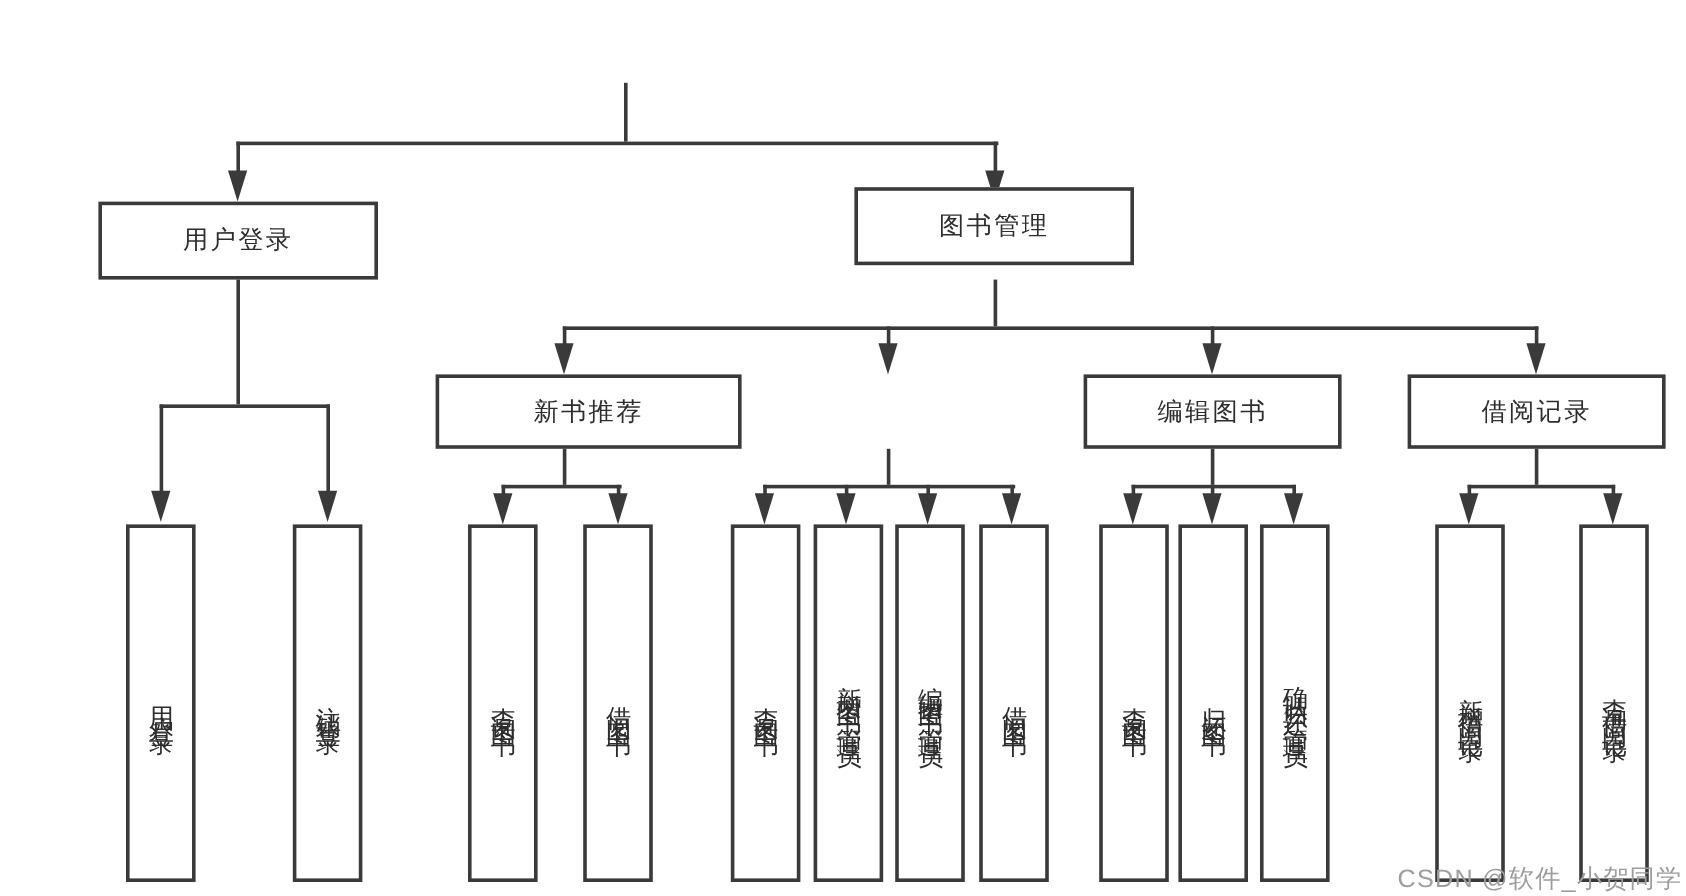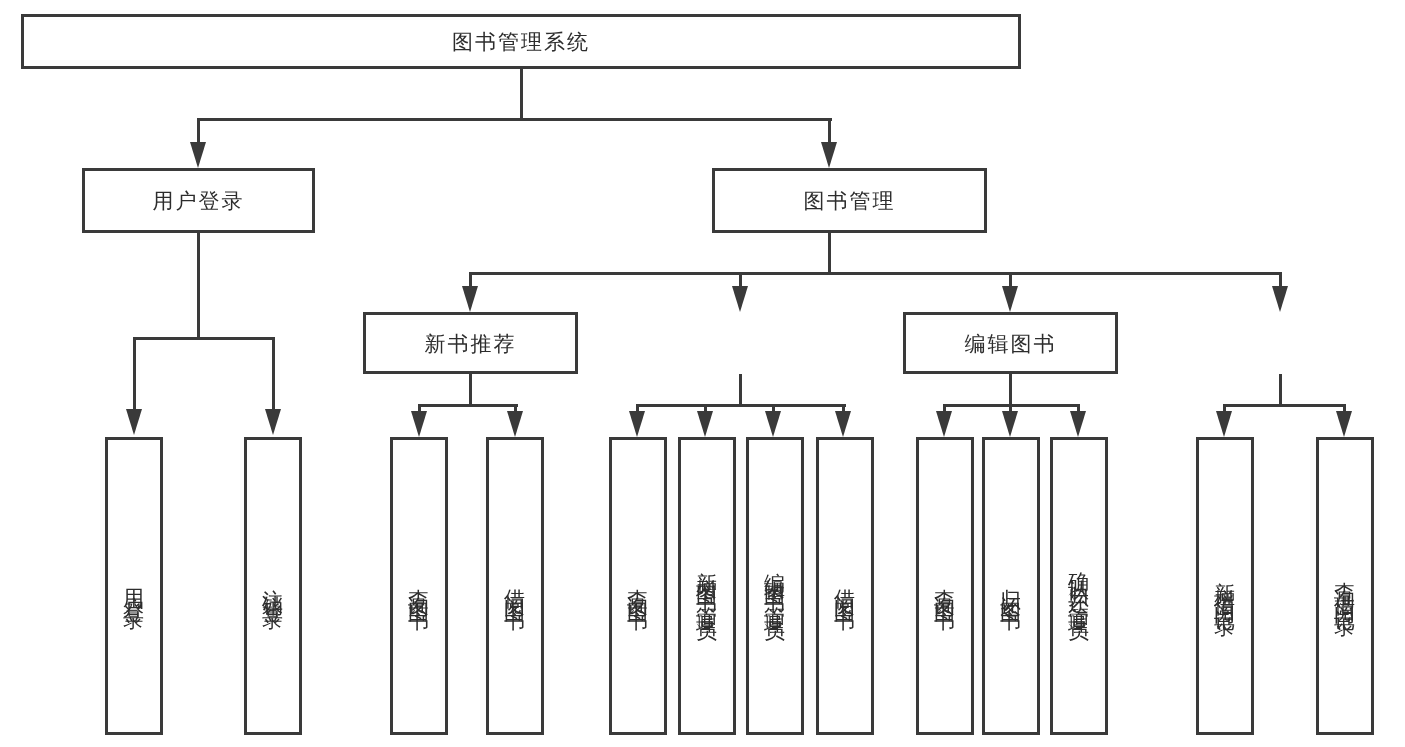--- a/index.html
+++ b/index.html
@@ -32,52 +32,52 @@
   .watermark{
     position:absolute;right:3px;bottom:1px;
     color:var(--wm);font-size:21px;letter-spacing:1px;z-index:5;
   }
 </style>
 </head>
 <body>
 
 <div class="canvas">
 
-  <div class="box" style="left:21px;top:14px;width:1000px;height:55px">图书管理系统</div>
 
   <div class="vline" style="left:520px;top:69px;height:49px"></div>
   <div class="hline" style="left:197px;top:118px;width:635px"></div>
   <div class="vline" style="left:197px;top:118px;height:28px"></div>
   <div class="arrow" style="left:190px;top:142px"></div>
   <div class="vline" style="left:828px;top:118px;height:28px"></div>
   <div class="arrow" style="left:821px;top:142px"></div>
 
   <div class="box" style="left:82px;top:168px;width:233px;height:65px">用户登录</div>
-  <div class="box" style="left:712px;top:168px;width:275px;height:65px">图书管理</div>
+  <div class="box" style="left:712px;top:156px;width:233px;height:65px">图书管理</div>
 
   <div class="vline" style="left:197px;top:233px;height:104px"></div>
   <div class="hline" style="left:133px;top:337px;width:142px"></div>
   <div class="vline" style="left:133px;top:337px;height:76px"></div>
   <div class="arrow" style="left:126px;top:409px"></div>
   <div class="vline" style="left:272px;top:337px;height:76px"></div>
   <div class="arrow" style="left:265px;top:409px"></div>
 
   <div class="vline" style="left:828px;top:233px;height:39px"></div>
   <div class="hline" style="left:469px;top:272px;width:813px"></div>
   <div class="vline" style="left:469px;top:272px;height:18px"></div>
   <div class="arrow" style="left:462px;top:286px"></div>
   <div class="vline" style="left:739px;top:272px;height:18px"></div>
   <div class="arrow" style="left:732px;top:286px"></div>
   <div class="vline" style="left:1009px;top:272px;height:18px"></div>
   <div class="arrow" style="left:1002px;top:286px"></div>
   <div class="vline" style="left:1279px;top:272px;height:18px"></div>
   <div class="arrow" style="left:1272px;top:286px"></div>
 
-  <div class="box" style="left:363px;top:312px;width:215px;height:62px">新书推荐</div>
+  <div class="box" style="left:363px;top:312px;width:255px;height:62px">新书推荐</div>
   <div class="box" style="left:903px;top:312px;width:215px;height:62px">编辑图书</div>
+  <div class="box" style="left:1173px;top:312px;width:215px;height:62px">借阅记录</div>
 
   <div class="vline" style="left:469px;top:374px;height:30px"></div>
   <div class="hline" style="left:418px;top:404px;width:100px"></div>
   <div class="vline" style="left:418px;top:404px;height:11px"></div>
   <div class="arrow" style="left:411px;top:411px"></div>
   <div class="vline" style="left:514px;top:404px;height:11px"></div>
   <div class="arrow" style="left:507px;top:411px"></div>
 
   <div class="vline" style="left:739px;top:374px;height:30px"></div>
   <div class="hline" style="left:636px;top:404px;width:210px"></div>
@@ -117,14 +117,15 @@
   <div class="box leaf" style="left:746px;top:437px;width:58px;height:298px">编辑图书（管理员）</div>
   <div class="box leaf" style="left:816px;top:437px;width:58px;height:298px">借阅图书</div>
 
   <div class="box leaf" style="left:916px;top:437px;width:58px;height:298px">查询图书</div>
   <div class="box leaf" style="left:982px;top:437px;width:58px;height:298px">归还图书</div>
   <div class="box leaf" style="left:1050px;top:437px;width:58px;height:298px">确认归还（管理员）</div>
 
   <div class="box leaf" style="left:1196px;top:437px;width:58px;height:298px">新增借阅记录</div>
   <div class="box leaf" style="left:1316px;top:437px;width:58px;height:298px">查询借阅记录</div>
 
+  <div class="watermark">CSDN @软件_小贺同学</div>
 
 </div>
 
 </body></html>

